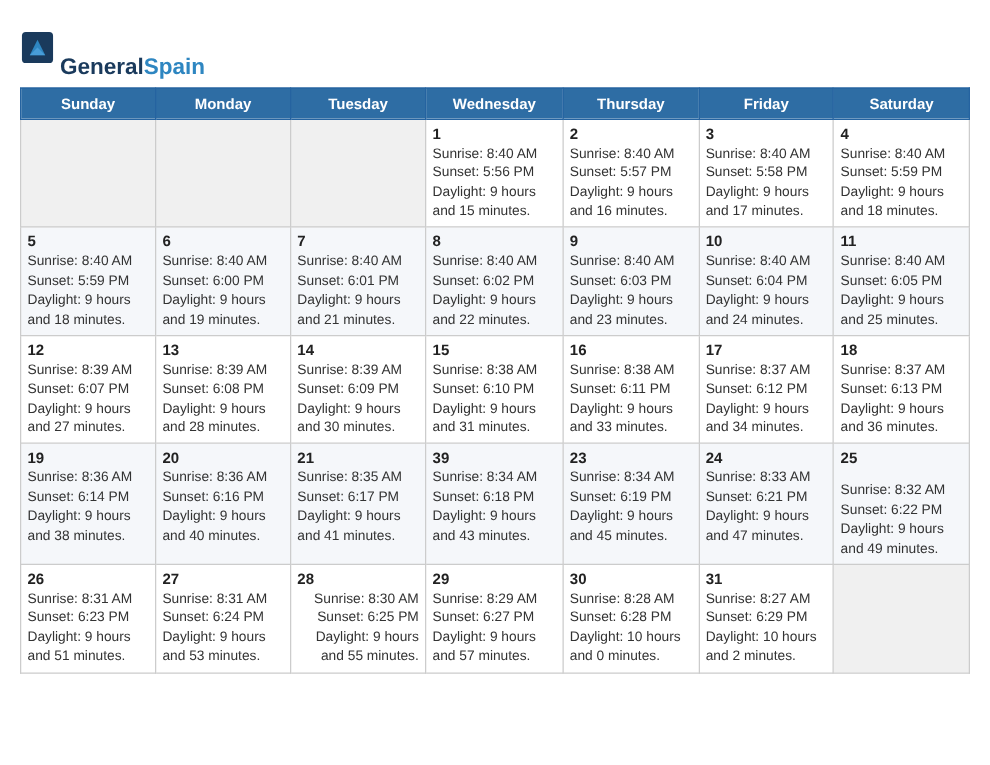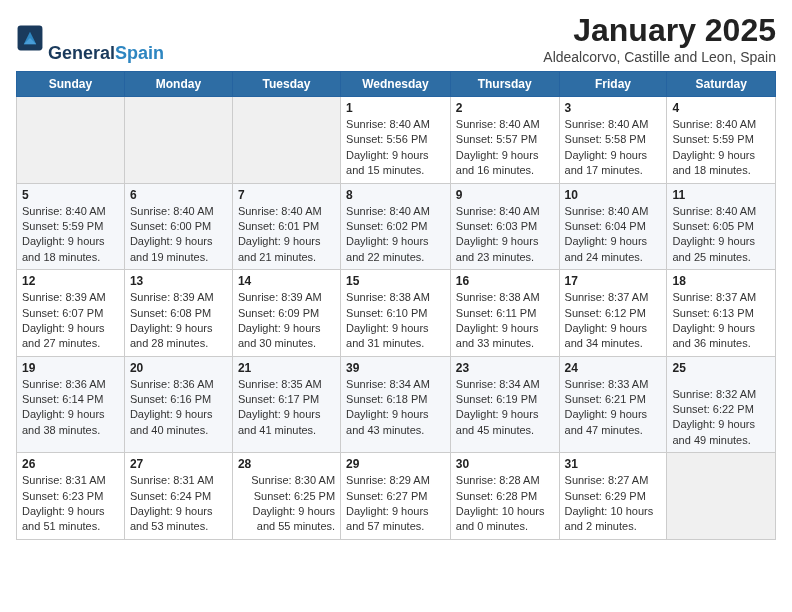--- a/index.html
+++ b/index.html
@@ -101,24 +101,20 @@
       <svg class="logo-icon" viewBox="0 0 36 36">
         <rect x="2" y="2" width="32" height="32" rx="4" fill="#1a3a5c"></rect>
         <polygon points="10,26 18,10 26,26" fill="#2e86c1"></polygon>
         <polygon points="18,18 26,26 10,26" fill="#5aaee8" opacity="0.6"></polygon>
       </svg>
       <div style="display:flex;flex-direction:row;line-height:1.1;margin-top:32px;">
         <span class="logo-text">General</span>
         <span class="logo-text" style="color:#2e86c1;">Spain</span>
       </div>
     </div>
-    <div class="title-block">
-      <div class="month-title">January 2025</div>
-      <div class="subtitle">Aldealcorvo, Castille and Leon, Spain</div>
-    </div>
   </div>
 
   <table class="calendar">
     <thead>
       <tr>
 
       <th>Sunday</th>
           <th>Monday</th>
           <th>Tuesday</th>
           <th>Wednesday</th>

